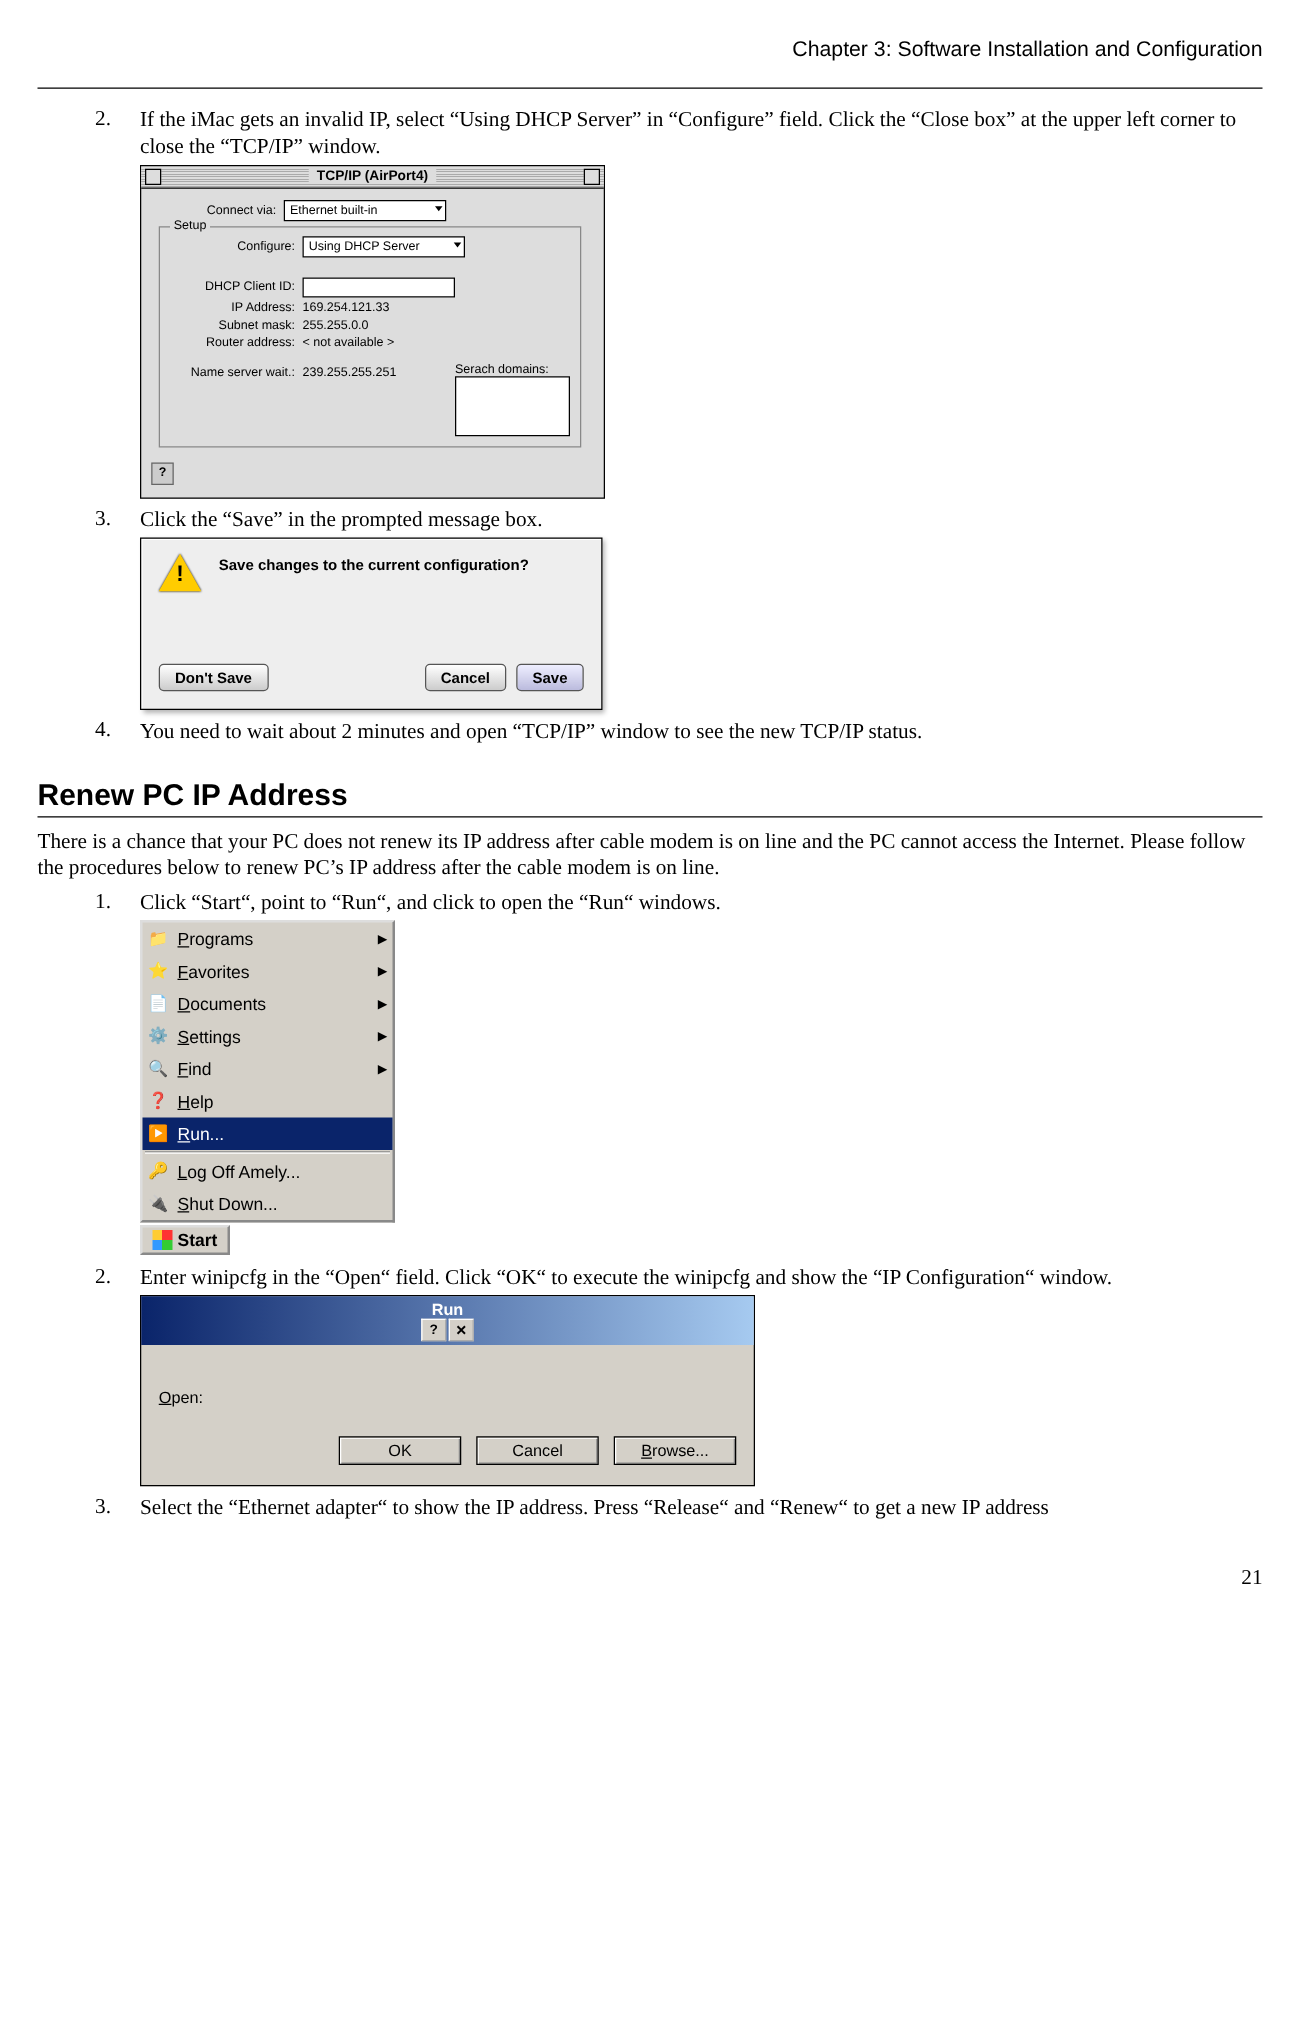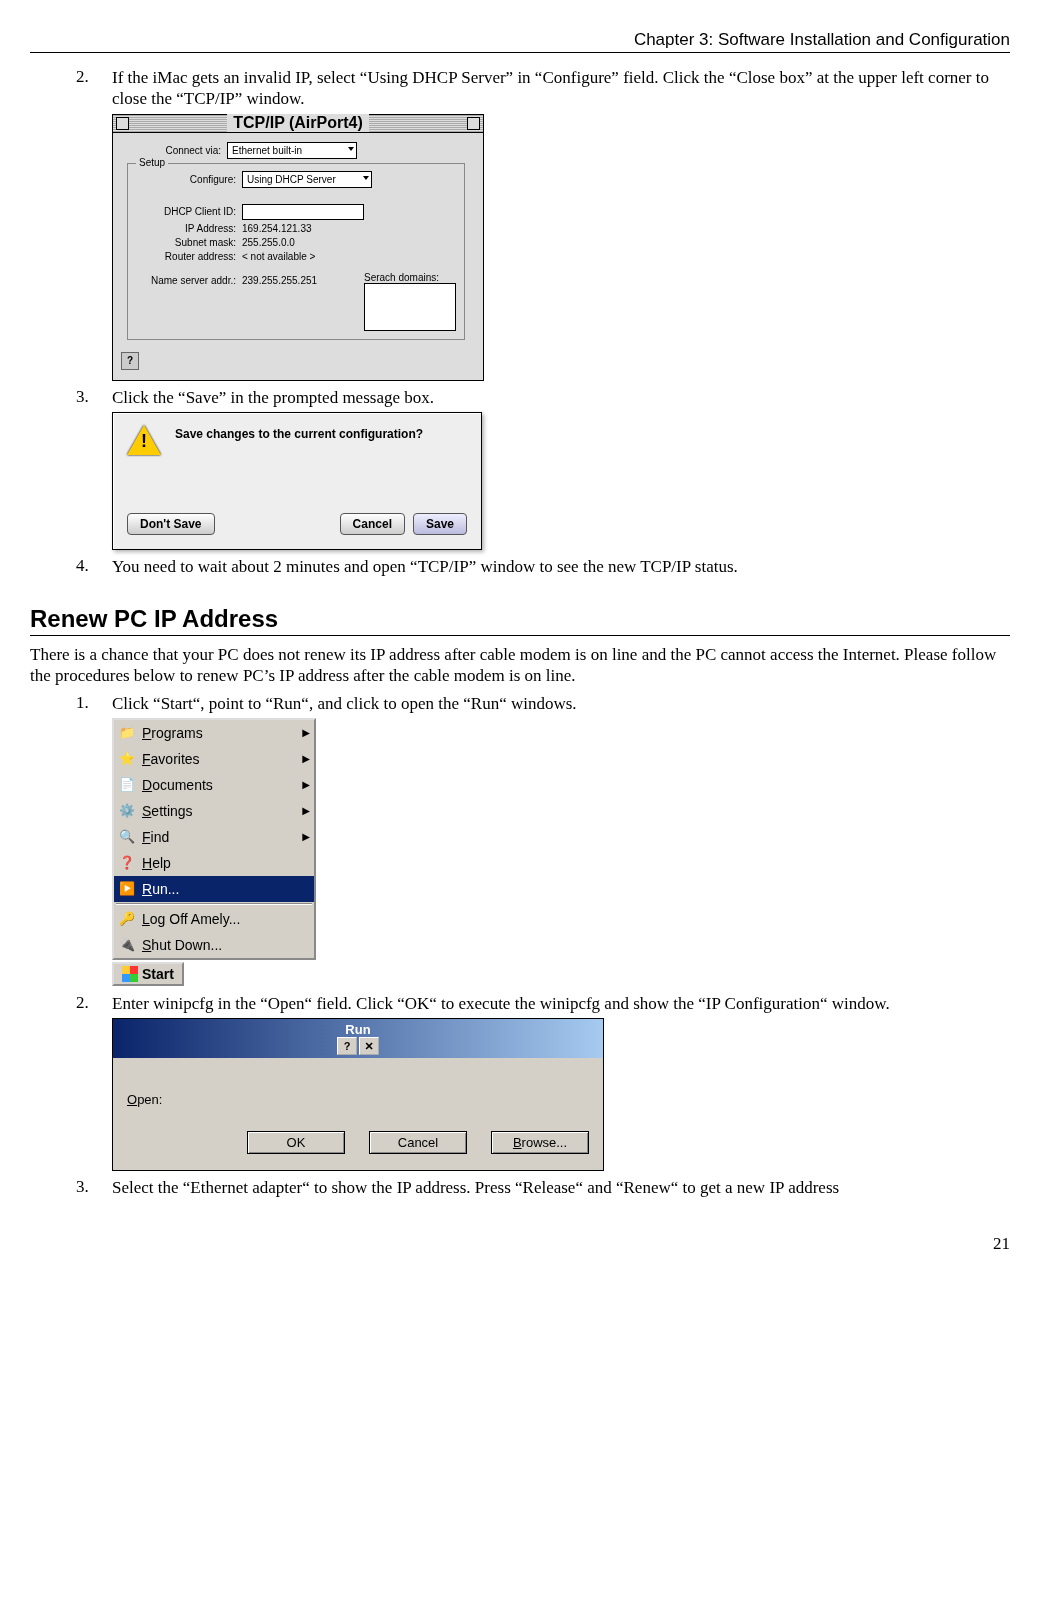--- a/index.html
+++ b/index.html
@@ -9,21 +9,21 @@
     padding: 30px 30px 20px 30px;
     width: 980px;
     color: #000;
     background: #fff;
   }
   .chapter-header {
     text-align: right;
     font-family: Verdana, Geneva, sans-serif;
     font-size: 17px;
     border-bottom: 1px solid #000;
-    padding-bottom: 2px;
+    padding-bottom: 20px;
     margin-bottom: 14px;
   }
   .ol-item {
     display: flex;
     margin: 6px 0 4px 46px;
   }
   .ol-num {
     min-width: 36px;
   }
   .ol-text {
@@ -82,21 +82,21 @@
     position: absolute;
     right: 3px; top: 2px;
     width: 11px; height: 11px;
     background: #ddd;
     border: 1px solid #000;
   }
   .mac-title {
     background: #ddd;
     padding: 0 6px;
     font-weight: bold;
-    font-size: 16px;
+    font-size: 11px;
   }
   .mac-body {
     padding: 6px 8px 10px 8px;
     position: relative;
   }
   .mac-row {
     display: flex;
     align-items: center;
     margin: 3px 0;
   }
@@ -375,21 +375,21 @@
   .run-combo-btn::after {
     content: "";
     width: 0; height: 0;
     border-left: 4px solid transparent;
     border-right: 4px solid transparent;
     border-top: 5px solid #000;
   }
   .run-btn-row {
     display: flex;
     justify-content: flex-end;
-    gap: 24px;
+    gap: 12px;
     margin-top: 24px;
   }
   .win-btn {
     border: 1px solid #000;
     background: #d4d0c8;
     box-shadow: inset 1px 1px 0 #fff, inset -1px -1px 0 #888;
     padding: 3px 0;
     width: 96px;
     text-align: center;
     font-family: Tahoma, Arial, sans-serif;
@@ -437,21 +437,21 @@
           <div class="mac-label">Subnet mask:</div>
           <div>255.255.0.0</div>
         </div>
         <div class="mac-row">
           <div class="mac-label">Router address:</div>
           <div>&lt; not available &gt;</div>
         </div>
         <div class="mac-bottom">
           <div>
             <div class="mac-row">
-              <div class="mac-label">Name server addr.:</div>
+              <div class="mac-label">Name server wait.:</div>
               <div>239.255.255.251</div>
             </div>
           </div>
           <div style="text-align:left;">
             <div>Serach domains:</div>
             <div class="mac-textarea"></div>
           </div>
         </div>
       </div>
       <div class="mac-help">?</div>

